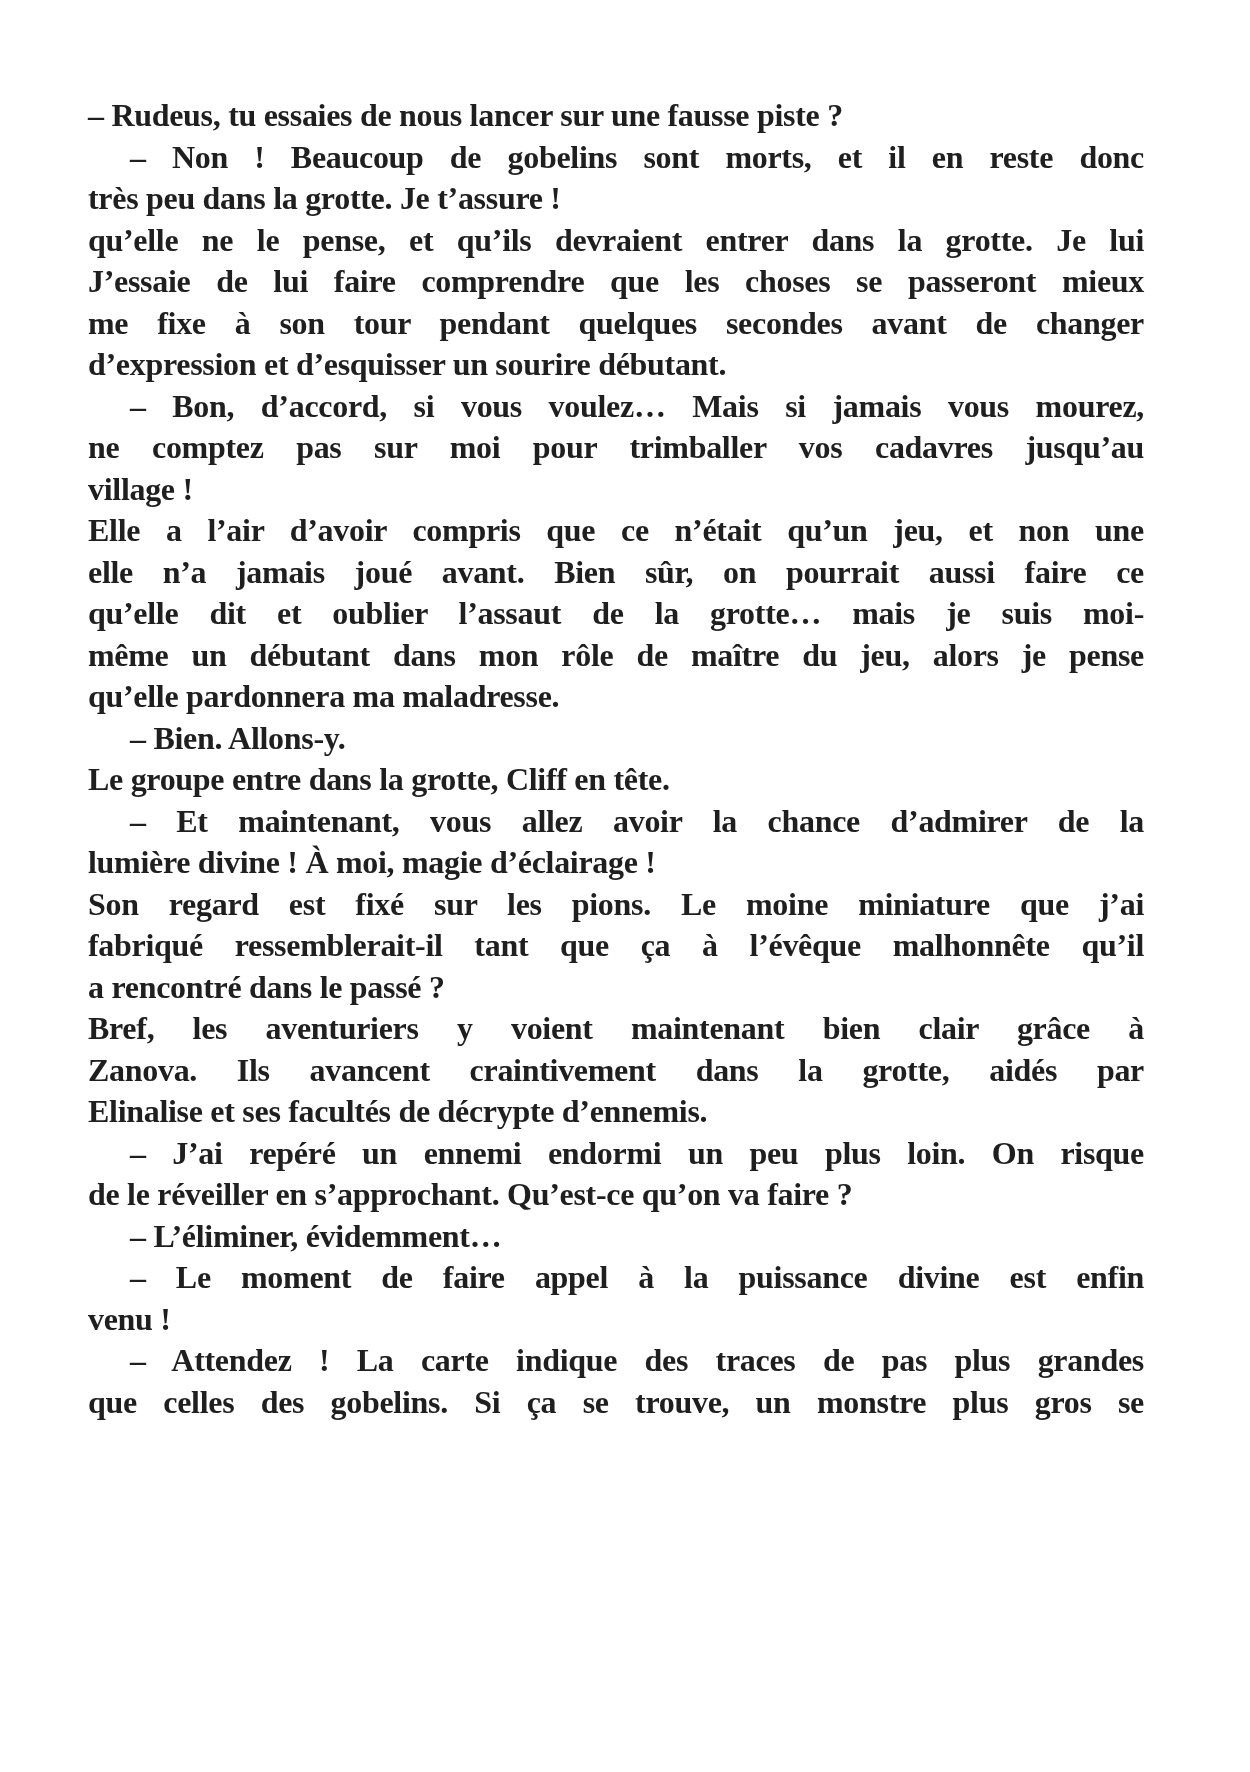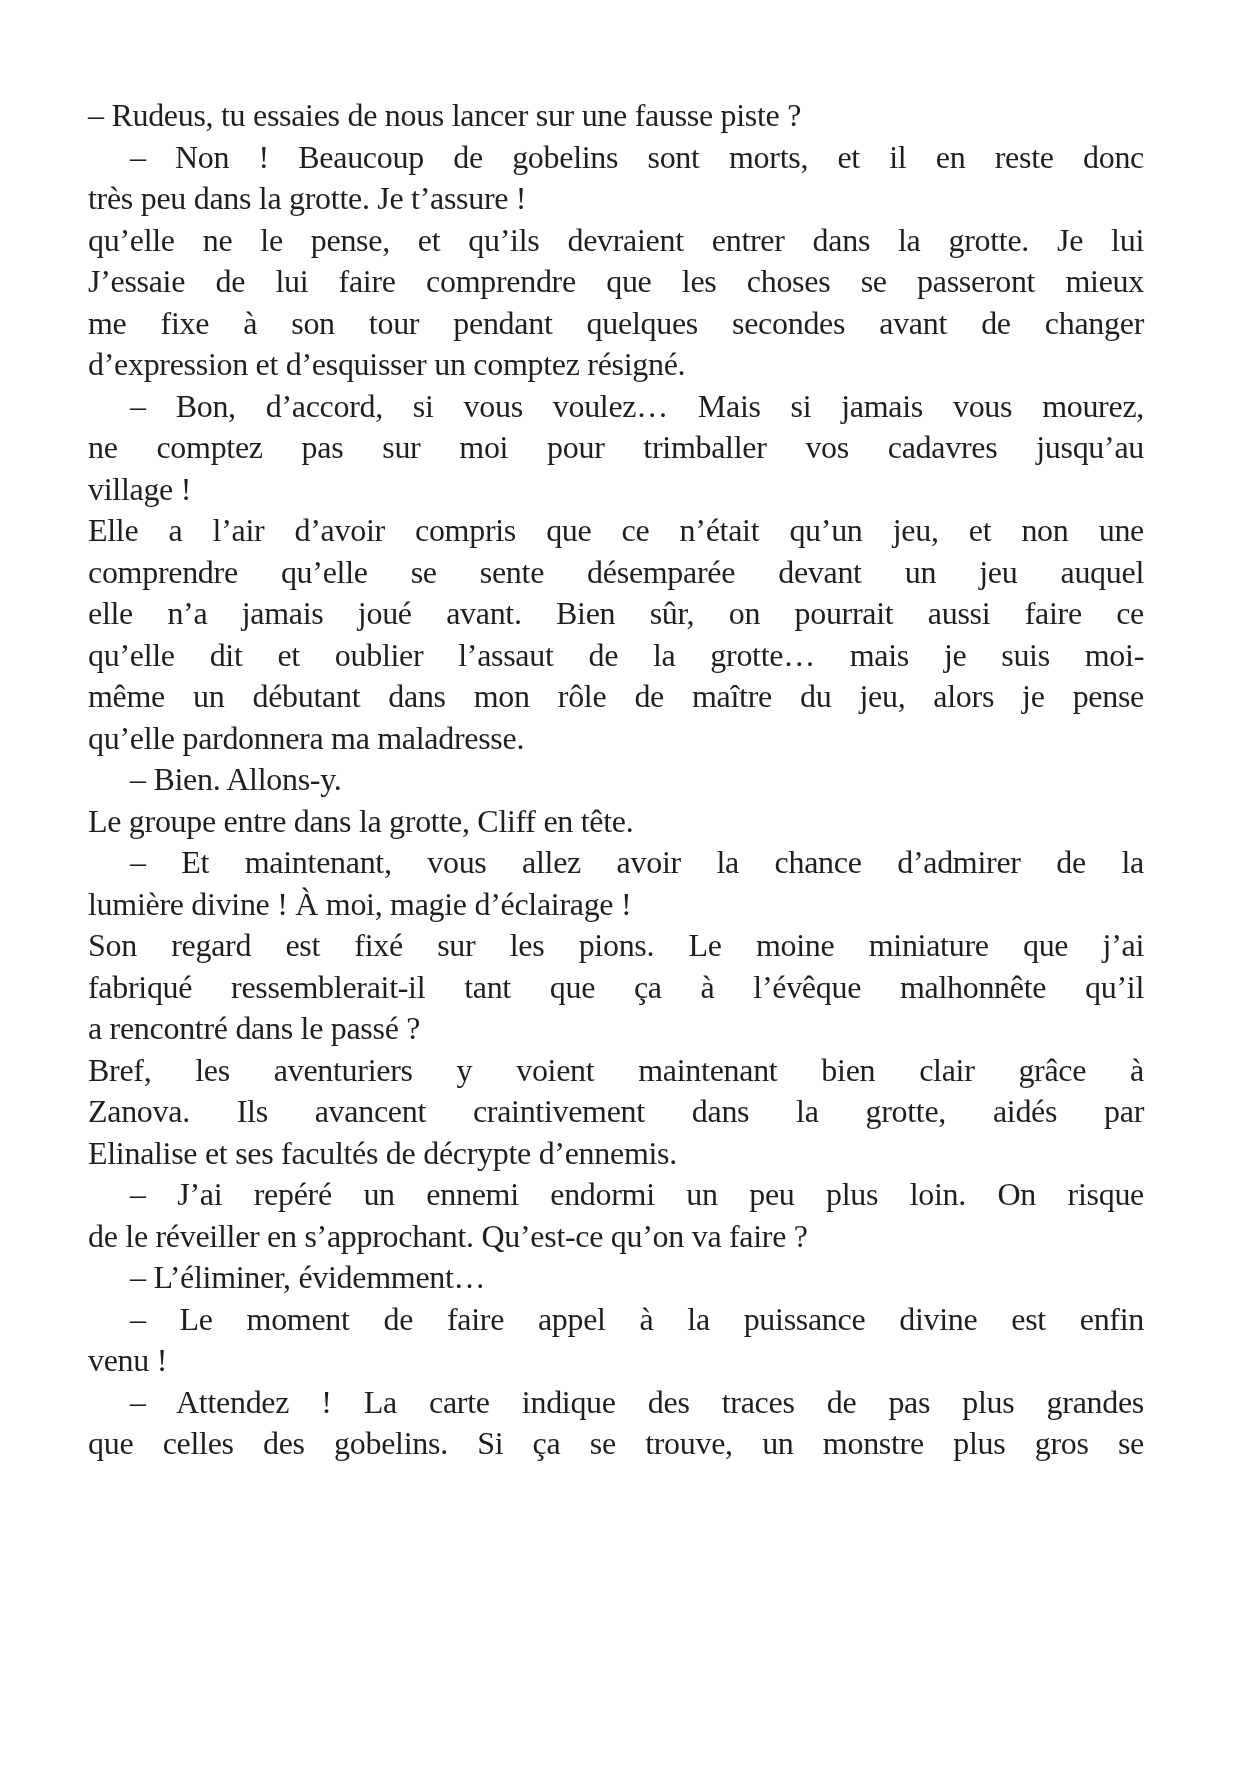--- a/index.html
+++ b/index.html
@@ -26,20 +26,21 @@
     margin: 0;
     padding: 0;
   }
   .line {
     font-size: 32px;
     line-height: 41.5px;
     letter-spacing: -0.3px;
     text-align: justify;
     text-align-last: justify;
     white-space: normal;
+    font-weight: bold;
   }
   .line.para-end {
     text-align-last: left;
   }
   .line.indent {
     padding-left: 42px;
   }
 </style>
 </head>
 <body>
@@ -50,30 +51,29 @@
         <div class="line para-end">– Rudeus, tu essaies de nous lancer sur une fausse piste ?</div>
       </div>
       <div class="paragraph">
         <div class="line indent">– Non ! Beaucoup de gobelins sont morts, et il en reste donc</div>
         <div class="line para-end">très peu dans la grotte. Je t’assure !</div>
       </div>
       <div class="paragraph">
         <div class="line">qu’elle ne le pense, et qu’ils devraient entrer dans la grotte. Je lui</div>
         <div class="line">J’essaie de lui faire comprendre que les choses se passeront mieux</div>
         <div class="line">me fixe à son tour pendant quelques secondes avant de changer</div>
-        <div class="line para-end">d’expression et d’esquisser un comptez résigné.</div>
+        <div class="line para-end">d’expression et d’esquisser un sourire débutant.</div>
       </div>
       <div class="paragraph">
         <div class="line indent">– Bon, d’accord, si vous voulez… Mais si jamais vous mourez,</div>
         <div class="line">ne comptez pas sur moi pour trimballer vos cadavres jusqu’au</div>
         <div class="line para-end">village !</div>
       </div>
       <div class="paragraph">
         <div class="line">Elle a l’air d’avoir compris que ce n’était qu’un jeu, et non une</div>
-        <div class="line">comprendre qu’elle se sente désemparée devant un jeu auquel</div>
         <div class="line">elle n’a jamais joué avant. Bien sûr, on pourrait aussi faire ce</div>
         <div class="line">qu’elle dit et oublier l’assaut de la grotte… mais je suis moi-</div>
         <div class="line">même un débutant dans mon rôle de maître du jeu, alors je pense</div>
         <div class="line para-end">qu’elle pardonnera ma maladresse.</div>
       </div>
       <div class="paragraph">
         <div class="line para-end indent">– Bien. Allons-y.</div>
       </div>
       <div class="paragraph">
         <div class="line para-end">Le groupe entre dans la grotte, Cliff en tête.</div>

